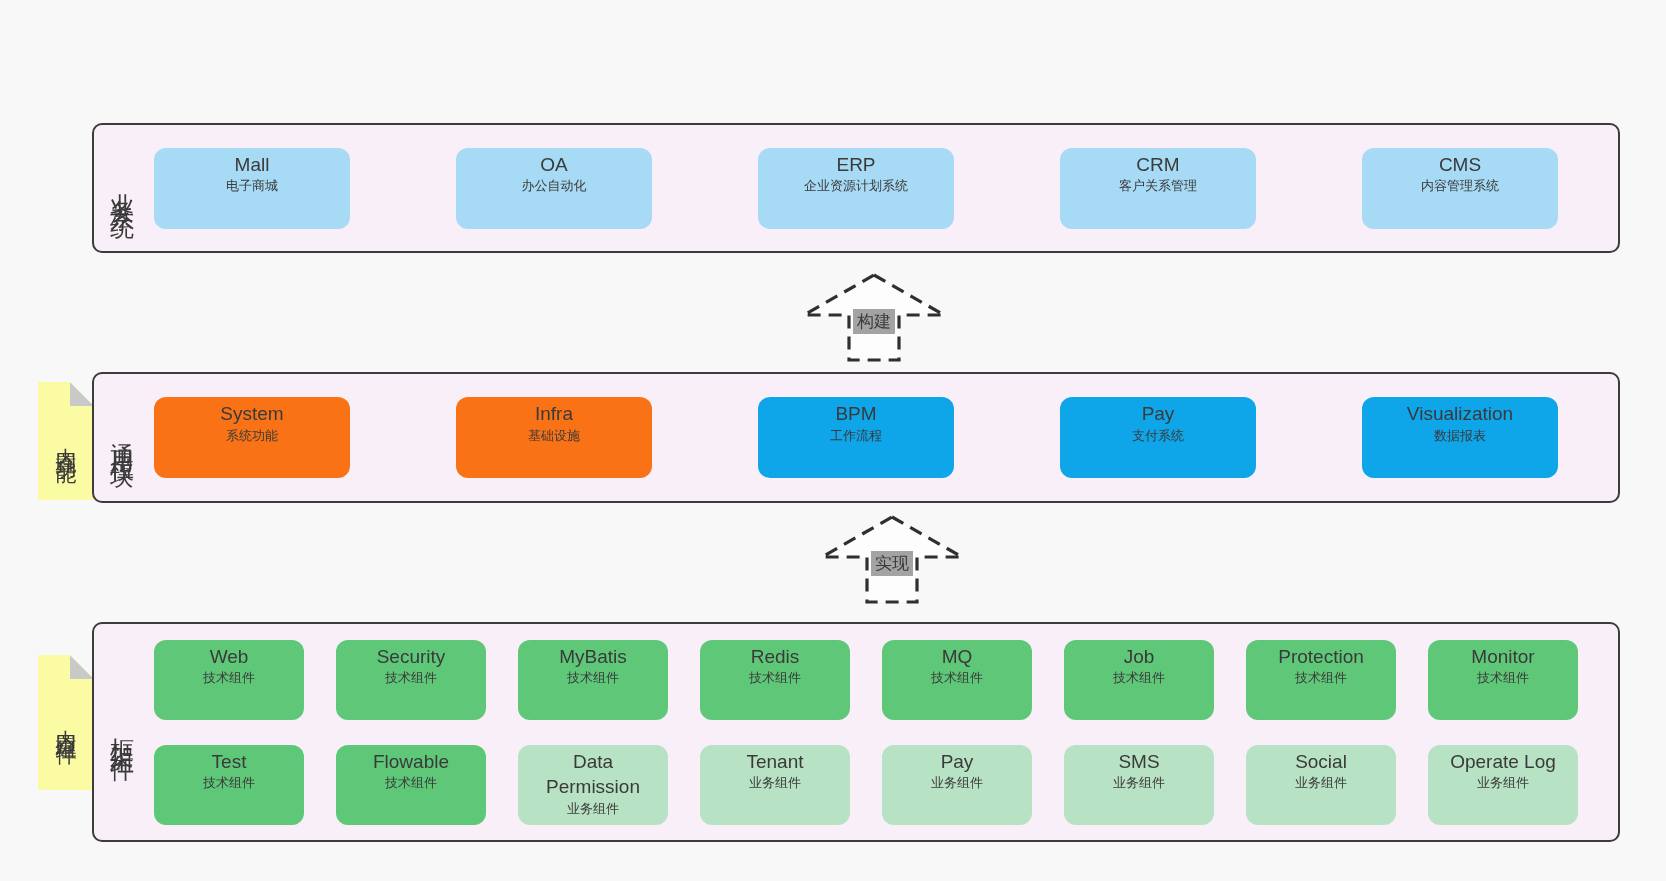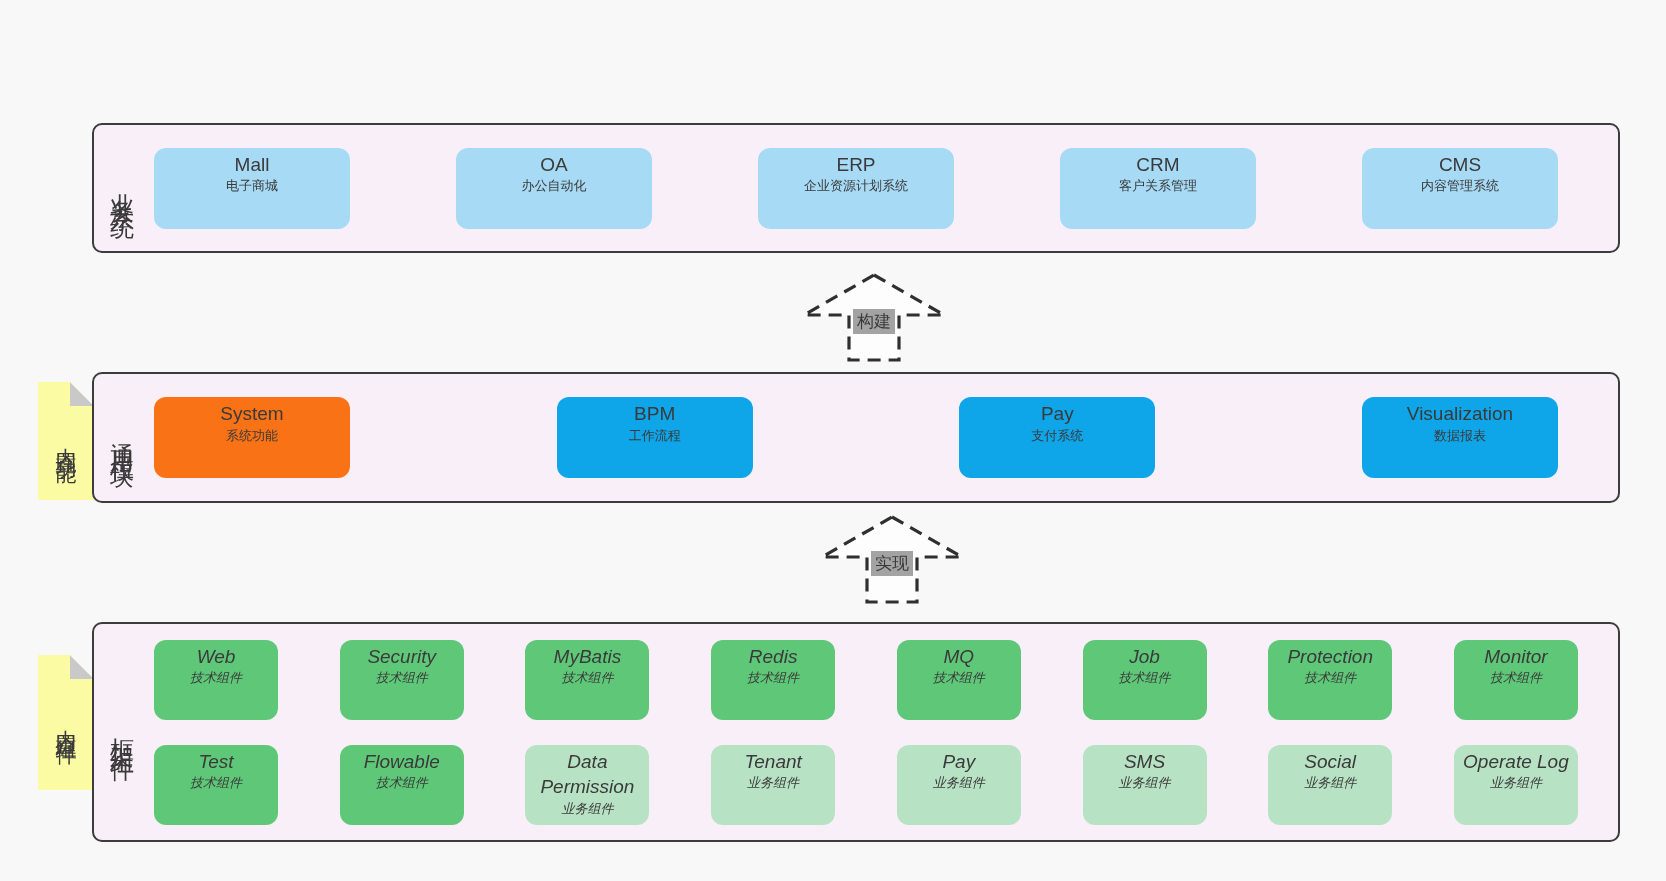--- a/index.html
+++ b/index.html
@@ -36,21 +36,21 @@
   .band.six .rows { padding:0 60px; }
   .row { display:flex; justify-content:space-between; }
 
   
   .box {
     border-radius:12px;
     display:flex; flex-direction:column; align-items:center; justify-content:flex-start;
     text-align:center; line-height:1.35; padding:4px 6px;
   }
   .band.six .box { width:196px; height:81px; }
-  .band.eight .box { width:124px; height:80px;font-style:italic; }
+  .band.eight .box { width:150px; height:80px; }
   .box .en { font-size:19px; }
   .box .zh { font-size:13px; }
   .blue       { background:#a7daf5; }
   .red        { background:#f97316; }
   .pink       { background:#0ea5e9; }
   .green      { background:#5fc878; }
   .lightgreen { background:#b7e3c4; }
 
   
   .arrow { position:absolute; width:148px; height:90px; }
@@ -128,20 +128,24 @@
   </div>
 
   <section class="band six" style="top:372px;height:131px;">
     <div class="band-label">通用模块</div>
     <div class="rows">
       <div class="row">
         <div class="box red">
           <div class="en">System</div>
           <div class="zh">系统功能</div>
         </div>
+        <div class="box red">
+          <div class="en">Infra</div>
+          <div class="zh">基础设施</div>
+        </div>
         <div class="box pink">
           <div class="en">BPM</div>
           <div class="zh">工作流程</div>
         </div>
         <div class="box pink">
           <div class="en">Pay</div>
           <div class="zh">支付系统</div>
         </div>
         <div class="box pink">
           <div class="en">Visualization</div>

